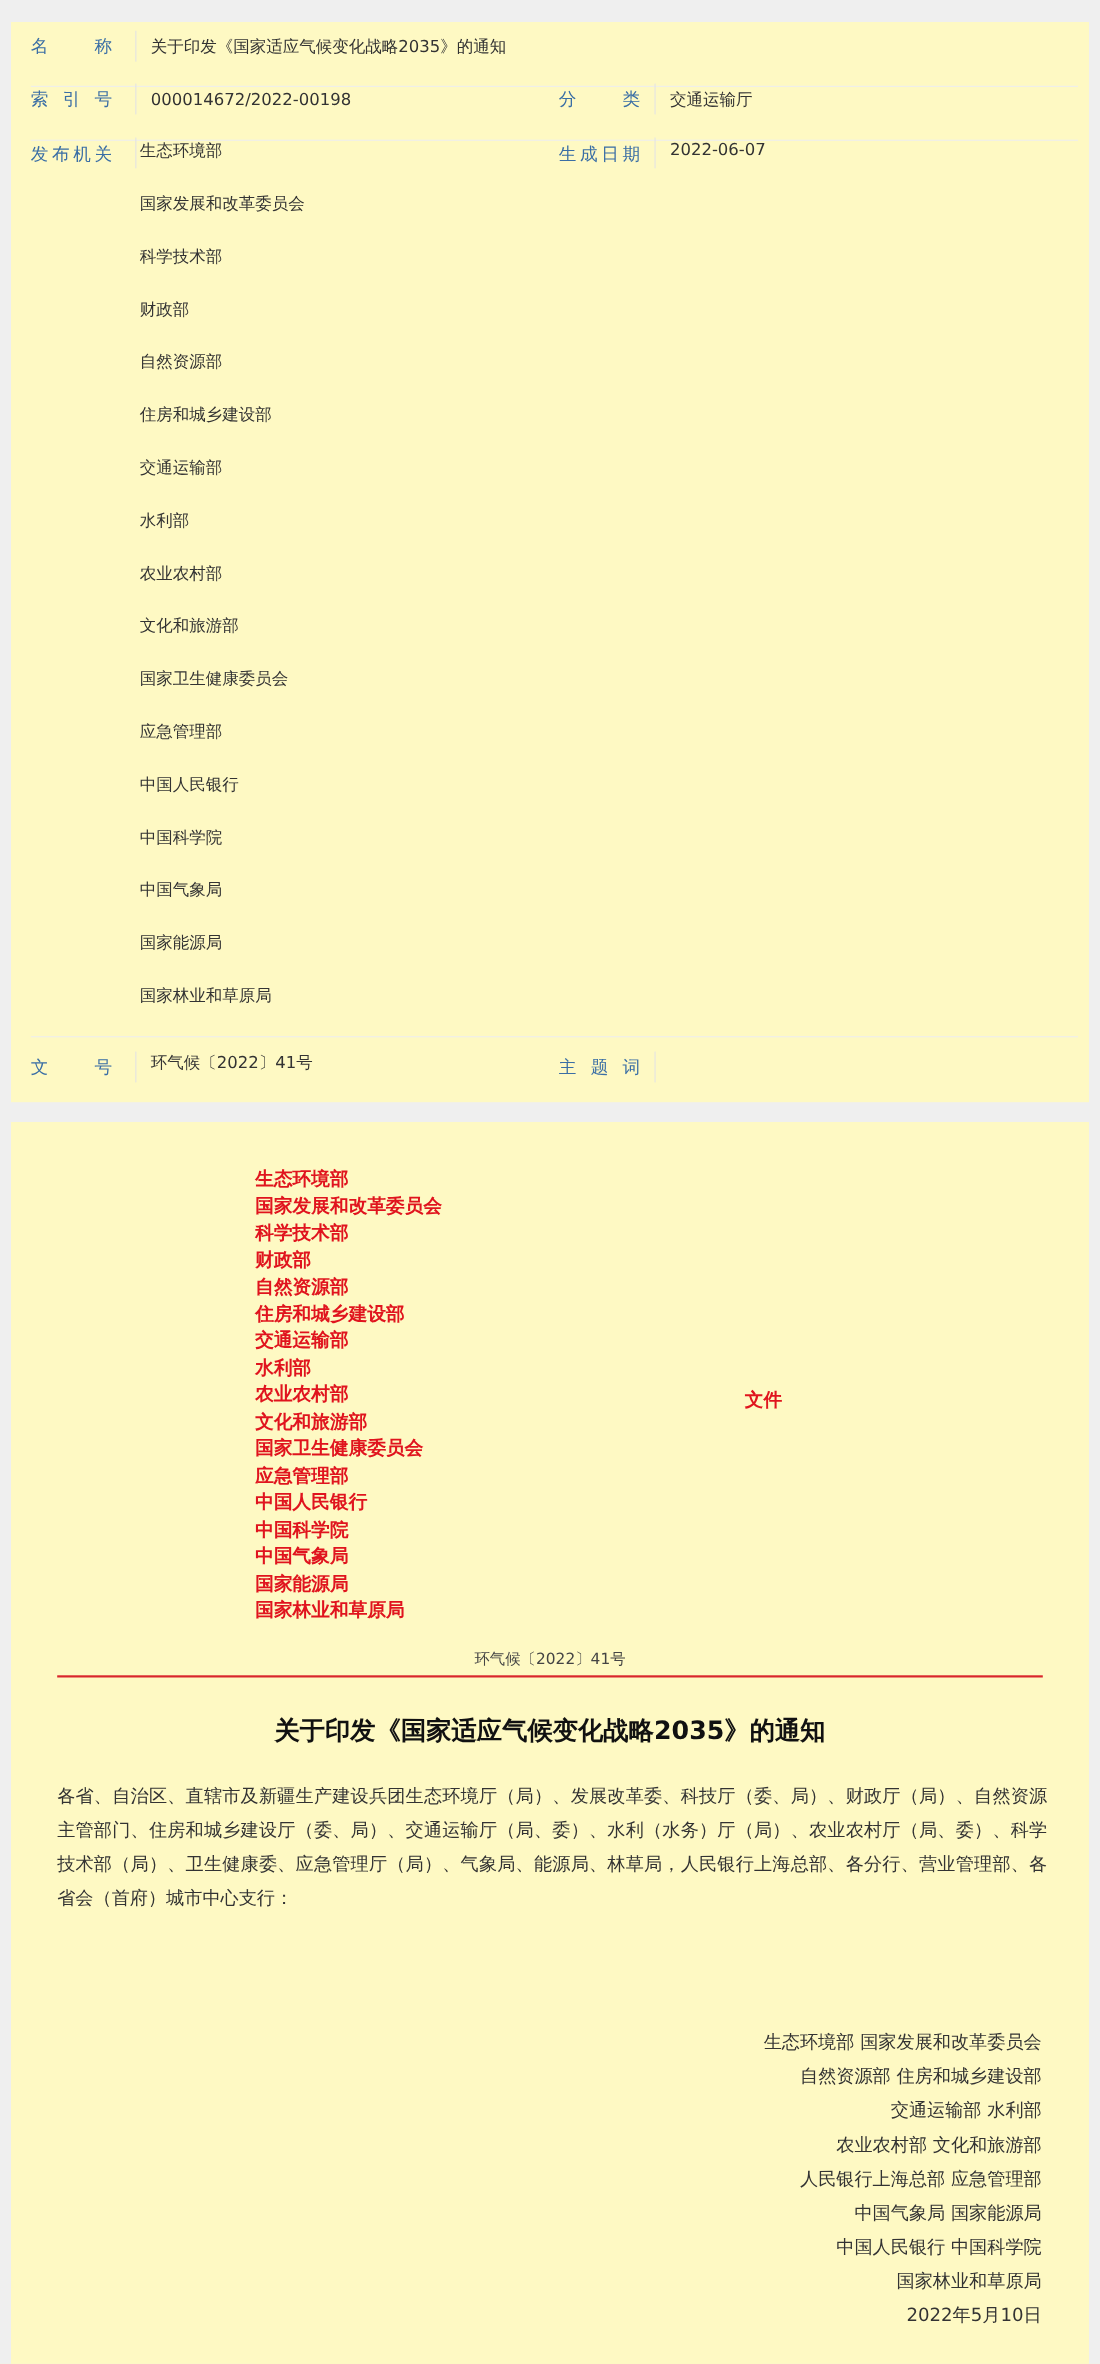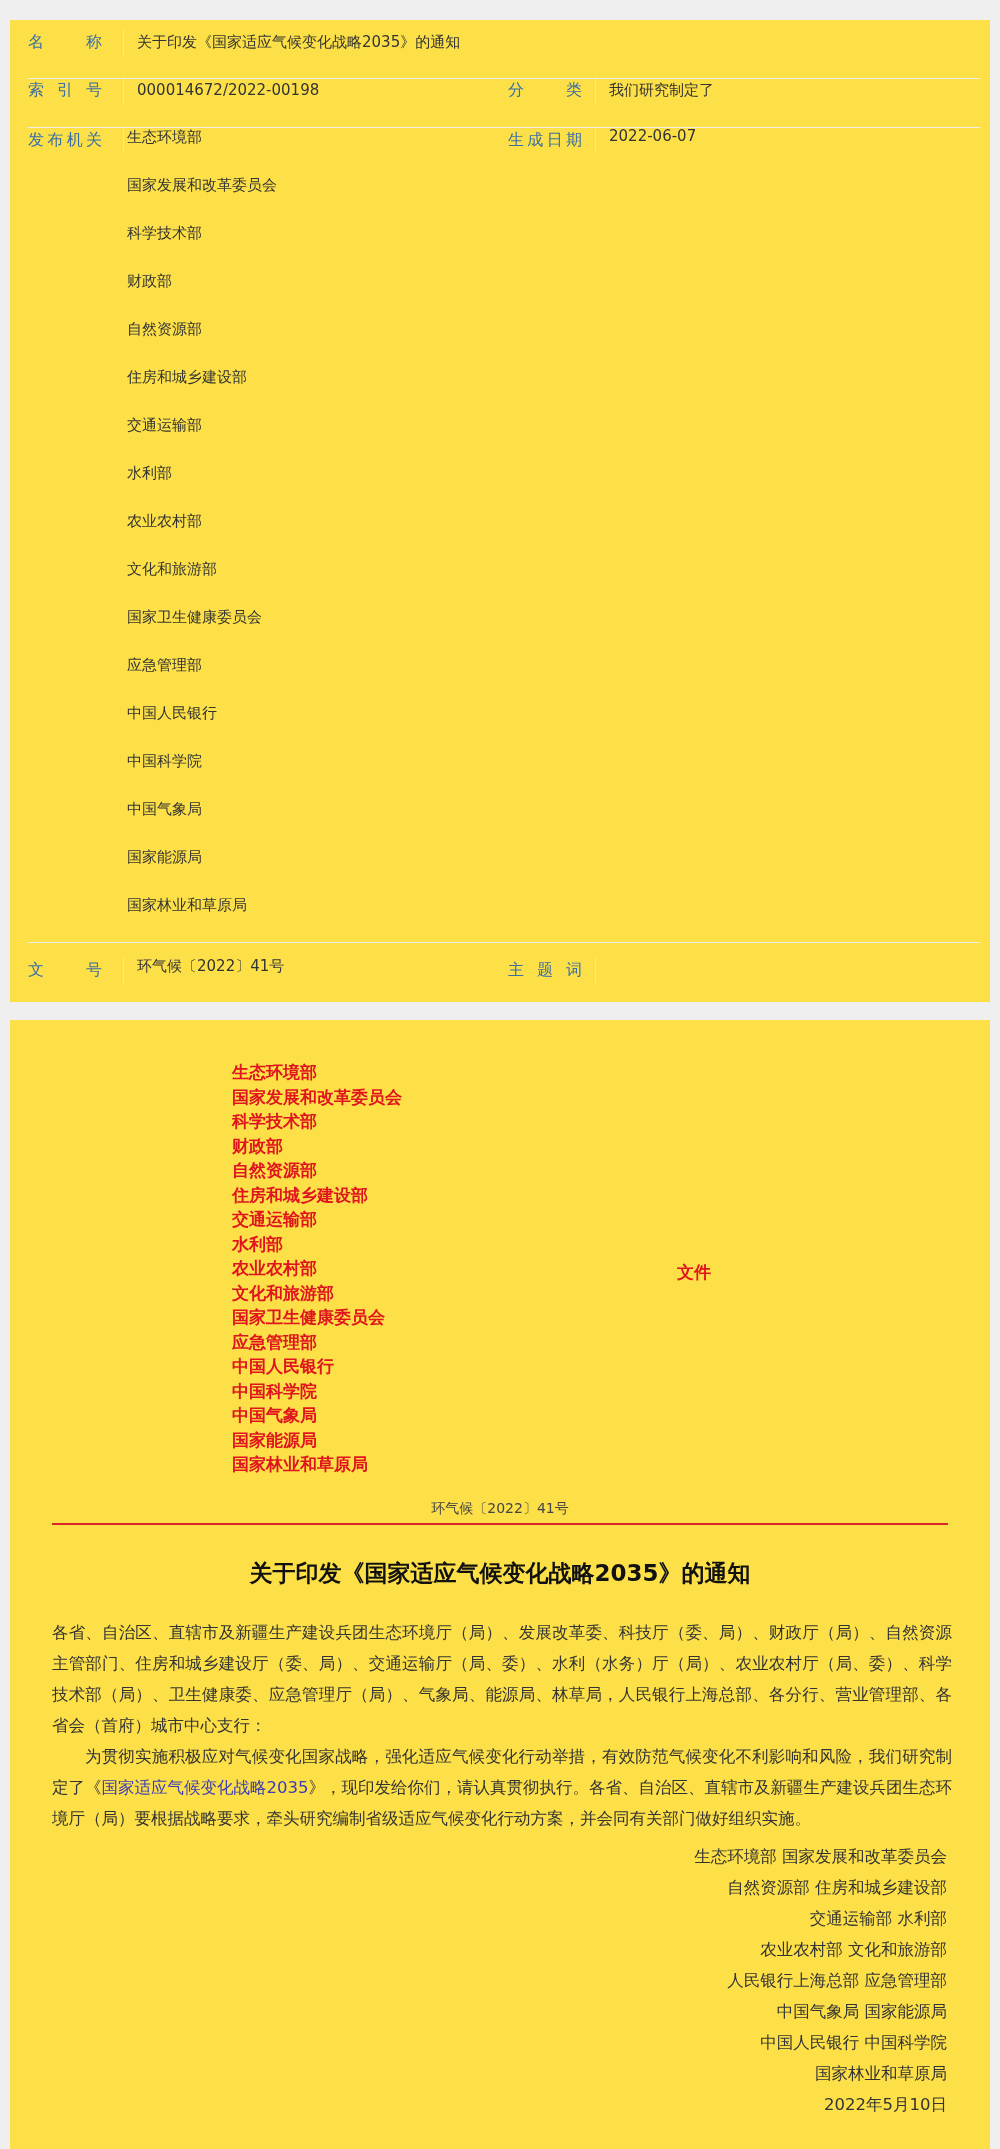--- a/index.html
+++ b/index.html
@@ -5,21 +5,21 @@
   html, body { margin: 0; padding: 0; }
   body {
     width: 1000px; height: 2149px; overflow: hidden;
     background: #efefef;
     font-family: "DejaVu Sans", "Liberation Sans", sans-serif;
     color: #333;
     position: relative;
   }
   .card {
     position: absolute; left: 10px; width: 980px;
-    background: #fde047;
+    background: #fef9c3;
   }
   #meta-card { top: 20px; height: 982px; }
   #doc-card { top: 1020px; height: 1129px; }
 
   .meta-row { position: absolute; left: 18px; width: 952px; }
   .meta-row .divider { position: absolute; left: 0; right: 0; height: 1px; background: #eeeeee; }
   .label {
     position: absolute; color: #3a6ea5; font-size: 16px; line-height: 20px;
     width: 74px; text-align: justify; text-align-last: justify;
   }
@@ -53,21 +53,21 @@
     <span class="value" style="left:109px;top:12px;">关于印发《国家适应气候变化战略2035》的通知</span>
     <div class="divider" style="top:58px;"></div>
   </div>
 
   <div class="meta-row" style="top:0;">
     <span class="label" style="top:60px;">索引号</span>
     <span class="vsep" style="left:95px;top:56px;"></span>
     <span class="value" style="left:109px;top:60px;">000014672/2022-00198</span>
     <span class="label" style="left:480px;top:60px;">分类</span>
     <span class="vsep" style="left:567px;top:56px;"></span>
-    <span class="value" style="left:581px;top:60px;">我们研究制定了</span>
+    <span class="value" style="left:581px;top:60px;">交通运输厅</span>
     <div class="divider" style="top:107px;"></div>
   </div>
 
   <div class="meta-row" style="top:0;">
     <span class="label" style="top:110px;">发布机关</span>
     <span class="vsep" style="left:95px;top:105px;"></span>
     <span class="label" style="left:480px;top:110px;">生成日期</span>
     <span class="vsep" style="left:567px;top:105px;"></span>
     <span class="value" style="left:581px;top:106px;">2022-06-07</span>
   </div>
@@ -122,21 +122,20 @@
     <span class="red-org" style="top:409.5px;">国家能源局</span>
     <span class="red-org" style="top:434px;">国家林业和草原局</span>
   </div>
   <span class="wenjian">文件</span>
   <div class="docno">环气候〔2022〕41号</div>
   <div class="redrule"></div>
   <div class="doc-title">关于印发《国家适应气候变化战略2035》的通知</div>
 
   <div class="body-text">
     <p>各省、自治区、直辖市及新疆生产建设兵团生态环境厅（局）、发展改革委、科技厅（委、局）、财政厅（局）、自然资源主管部门、住房和城乡建设厅（委、局）、交通运输厅（局、委）、水利（水务）厅（局）、农业农村厅（局、委）、科学技术部（局）、卫生健康委、应急管理厅（局）、气象局、能源局、林草局，人民银行上海总部、各分行、营业管理部、各省会（首府）城市中心支行：</p>
-    <p class="indent"><span>为贯彻实施积极应对气候变化国家战略，强化适应气候变化行动举措，有效防范气候变化不利影响和风险，我们研究制定了《</span><a href="#">国家适应气候变化战略2035</a><span>》，现印发给你们，请认真贯彻执行。各省、自治区、直辖市及新疆生产建设兵团生态环境厅（局）要根据战略要求，牵头研究编制省级适应气候变化行动方案，并会同有关部门做好组织实施。</span></p>
   </div>
 
   <div class="sign">
     <div>生态环境部 国家发展和改革委员会</div>
     <div>自然资源部 住房和城乡建设部</div>
     <div>交通运输部 水利部</div>
     <div>农业农村部 文化和旅游部</div>
     <div>人民银行上海总部 应急管理部</div>
     <div>中国气象局 国家能源局</div>
     <div>中国人民银行 中国科学院</div>

